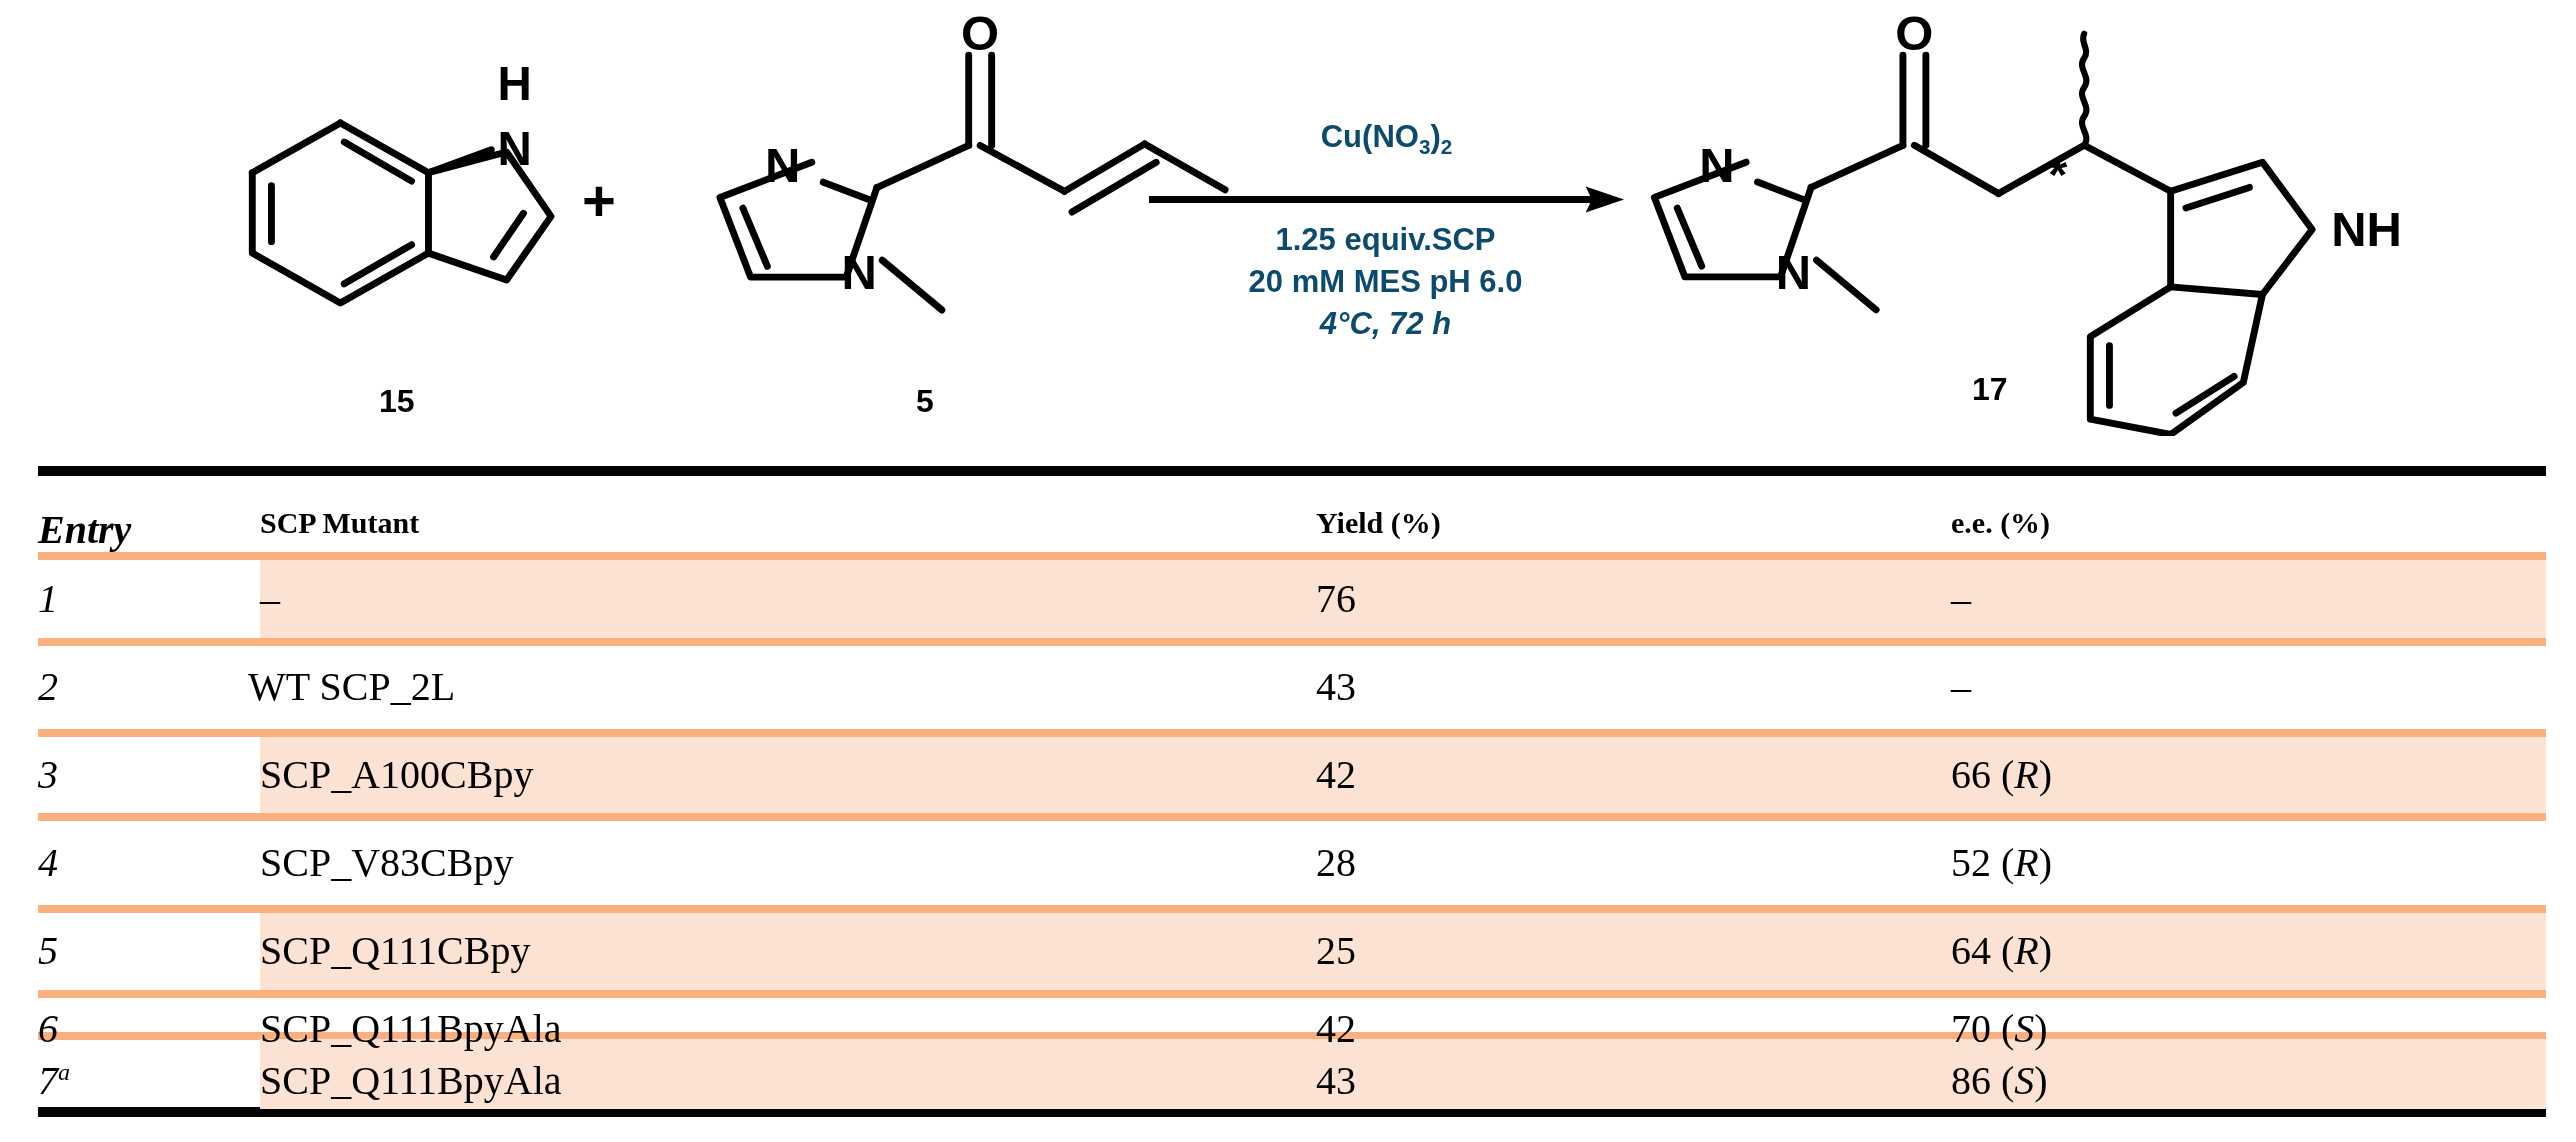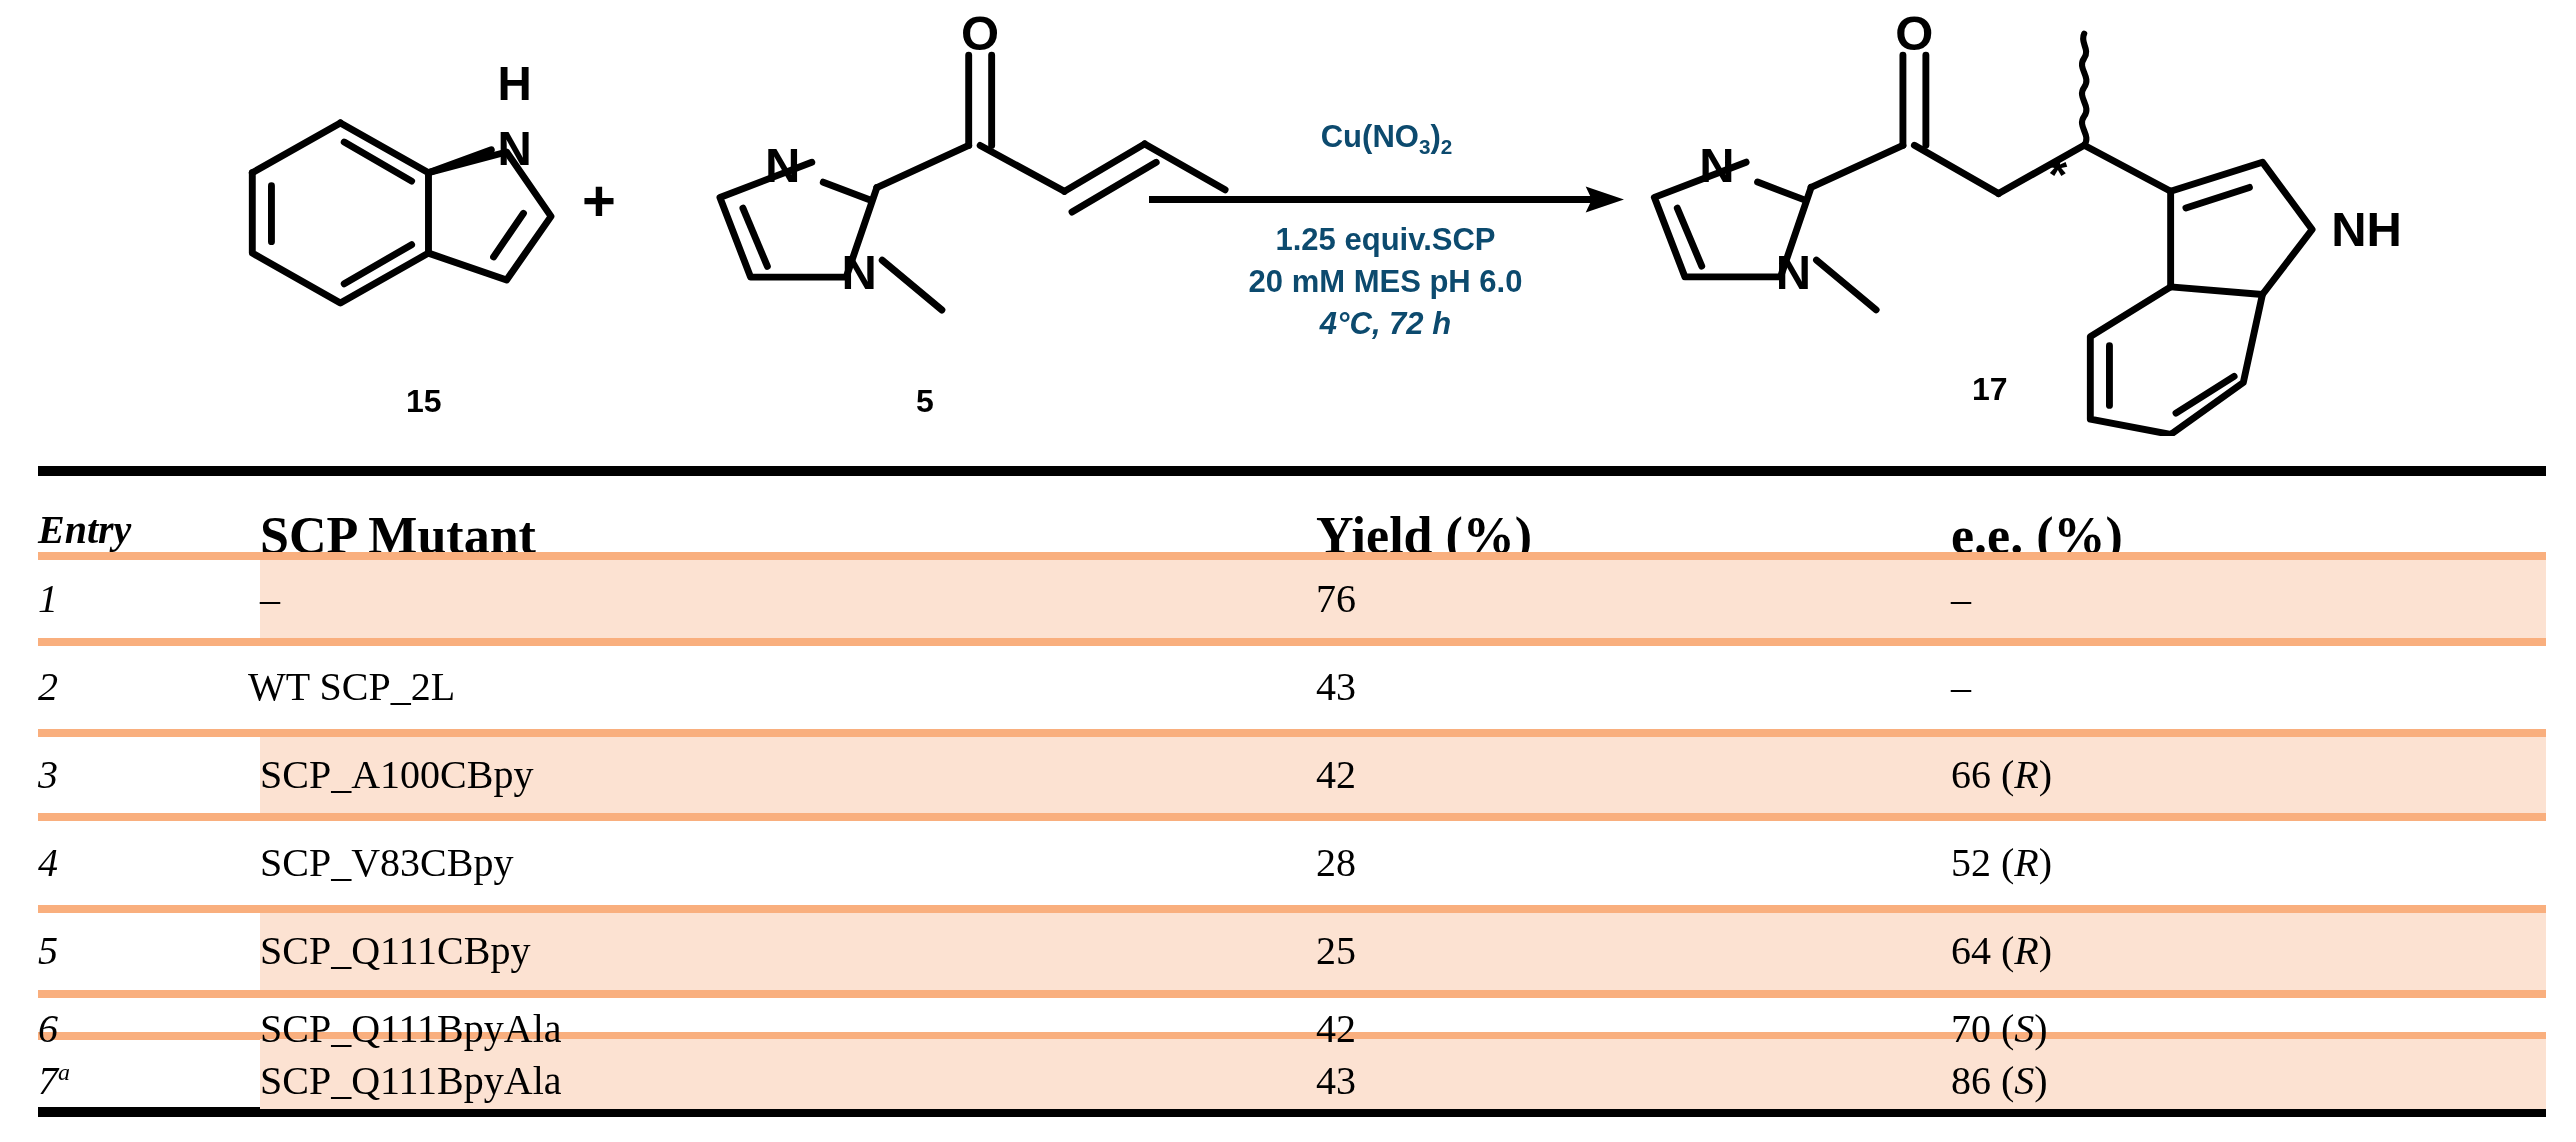--- a/index.html
+++ b/index.html
@@ -14,21 +14,21 @@
 
   
   #tbl{position:absolute;left:0;top:452px;width:2576px;height:691px;}
   .rule-top,.rule-bot{position:absolute;left:38px;width:2508px;background:#000;}
   .rule-top{top:13.8px;height:10px;}
   .rule-bot{top:655px;height:10px;}
   .orule{position:absolute;left:38px;width:2508px;height:7.7px;background:#F9AF7E;}
   .shade{position:absolute;left:260px;width:2286px;background:#FCE2D2;}
 
   .cell{position:absolute;color:#000;white-space:nowrap;}
-  .hdr{font-weight:bold;font-size:52px;}
+  .hdr{font-weight:bold;font-size:30px;}
   .hdr-entry{font-weight:bold;font-style:italic;font-size:40px;}
   .ent{font-style:italic;font-size:40px;}
   .ent sup{font-size:24px;font-style:italic;}
   .bod{font-size:40px;}
   .bod i{font-style:italic;}
 </style>
 </head>
 <body>
 
 <div id="scheme">
@@ -46,21 +46,21 @@
       <polyline points="310,215 412,188 470,272 412,355 310,320"></polyline>
 
       <line x1="434" y1="268" x2="395" y2="325"></line>
     </g>
 
     <text x="400" y="120" font-family="'Liberation Sans',sans-serif" font-weight="bold" font-size="62" fill="#000">H</text>
     <text x="400" y="205" font-family="'Liberation Sans',sans-serif" font-weight="bold" font-size="62" fill="#000">N</text>
 
     <line x1="310" y1="215" x2="392" y2="185" stroke="#000" stroke-width="9" stroke-linecap="round"></line>
   </svg>
-  <div class="cnum" style="left:379px;top:383px;margin-left:27px;">15</div>
+  <div class="cnum" style="left:379px;top:383px;">15</div>
 
   <div class="plus" style="left:582px;top:172px;">+</div>
 
   <svg width="636" height="398" viewBox="0 0 830 520" style="position:absolute;left:666px;top:0px;">
     <g fill="none" stroke="#000" stroke-width="9" stroke-linecap="round" stroke-linejoin="round">
 
       <polyline points="190,212 70,258 110,362 235,362 275,245"></polyline>
 
       <line x1="205" y1="238" x2="268" y2="262"></line>
 

